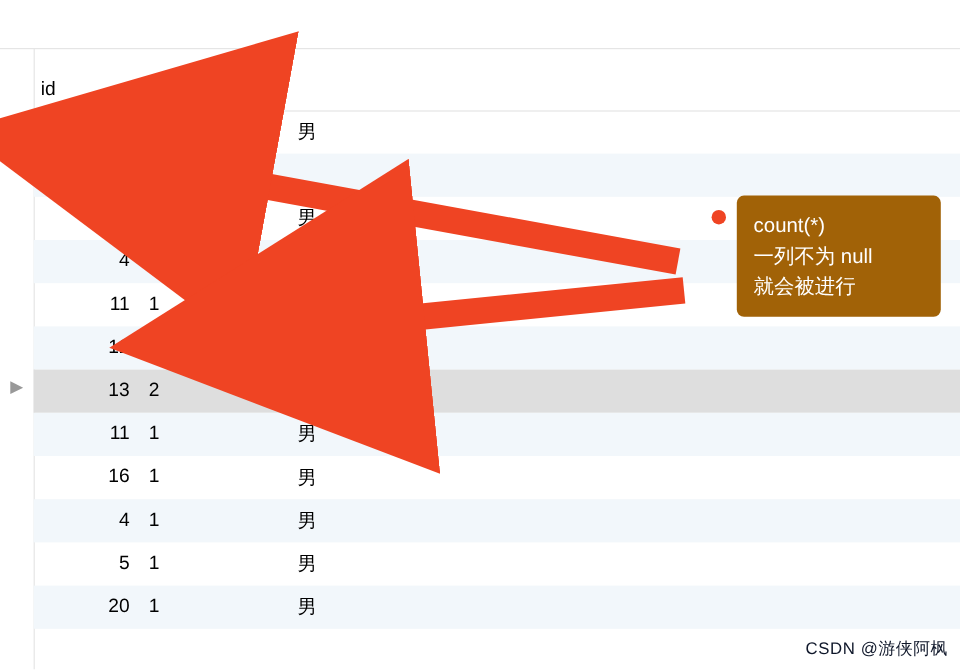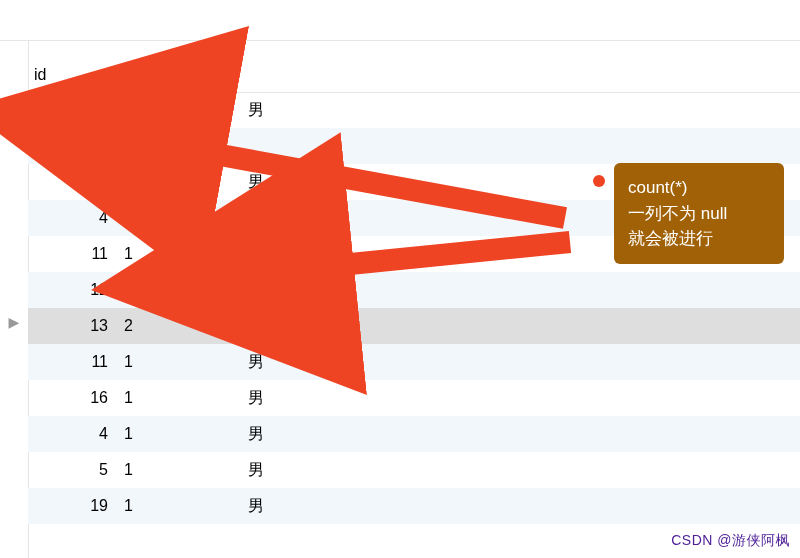--- a/index.html
+++ b/index.html
@@ -20,21 +20,21 @@
   .row { height: 36px; display: flex; align-items: center; width: 772px; }
   .row.alt { background: #f2f7fb; }
   .row.sel { background: #dedede; align-items: center; }
   .cell { font-size: 16px; }
   .cell.id { width: 92px; text-align: right; padding-right: 12px; }
   .cell.sex { width: 128px; text-align: left; padding-left: 4px; }
   .cell.sex2 { width: 120px; text-align: left; padding-left: 0; }
   .tooltip { position: absolute; left: 614px; top: 163px; width: 170px; background: #a16207; color: #fff; padding: 12px 14px; border-radius: 6px; font-size: 17px; line-height: 1.5; }
   .tooltip-dot { position: absolute; left: 593px; top: 175px; width: 12px; height: 12px; background: #ef4423; border-radius: 50%; }
   .arrows { position: absolute; left: 0; top: 0; width: 800px; height: 558px; pointer-events: none; }
-  .watermark { position: absolute; right: 10px; bottom: 8px; color: #4c1d95; font-size: 14px; letter-spacing: 0.5px; }
+  .watermark { position: absolute; right: 10px; bottom: 8px; color: #0f172a; font-size: 14px; letter-spacing: 0.5px; }
 </style>
 </head>
 <body>
 
 <div class="container">
 
   <div class="table-area">
     <div class="top-rule"></div>
     <div class="gutter-rule"></div>
     <div class="header-rule"></div>
@@ -98,21 +98,21 @@
           <div class="cell id">4</div>
           <div class="cell sex">1</div>
           <div class="cell sex2">男</div>
         </div>
         <div class="row">
           <div class="cell id">5</div>
           <div class="cell sex">1</div>
           <div class="cell sex2">男</div>
         </div>
         <div class="row alt">
-          <div class="cell id">19</div>
+          <div class="cell id">20</div>
           <div class="cell sex">1</div>
           <div class="cell sex2">男</div>
         </div>
       </div>
   </div>
 
   <svg class="arrows" width="800" height="558">
     <defs>
       <marker id="ah" markerWidth="12" markerHeight="12" refX="2" refY="6" orient="auto">
         <path d="M0,0 L12,6 L0,12 Z" fill="#ef4423"></path>

